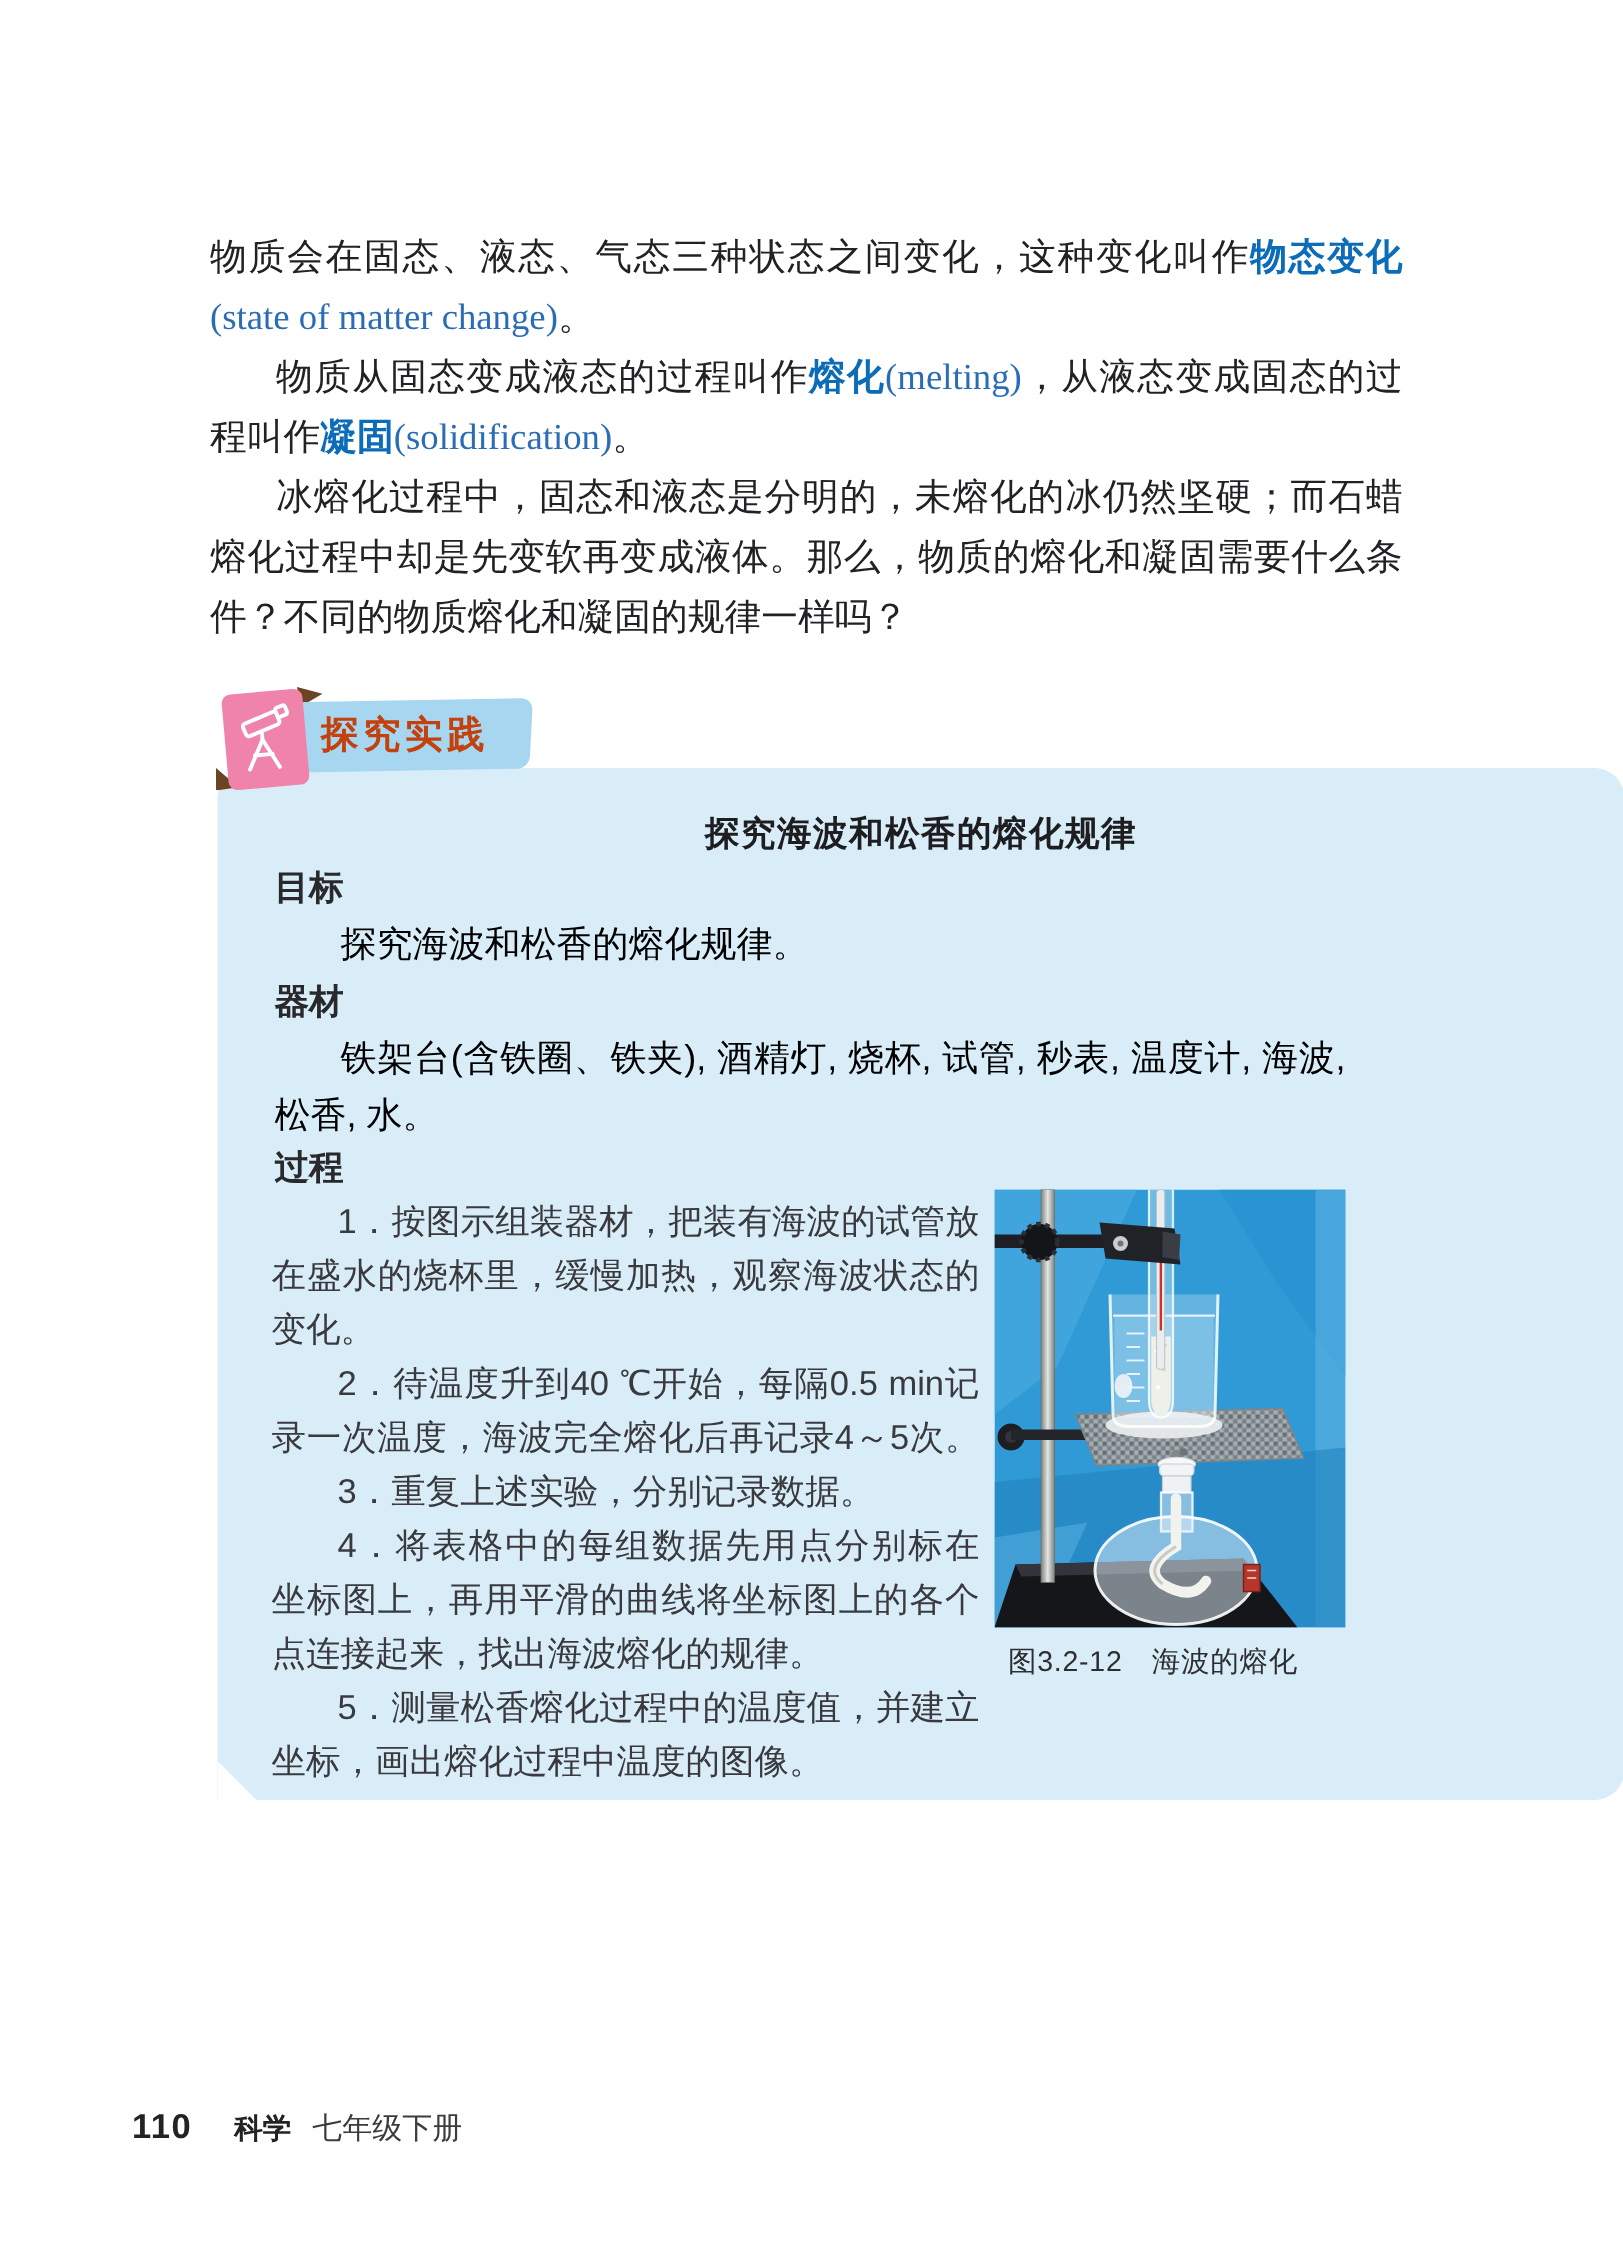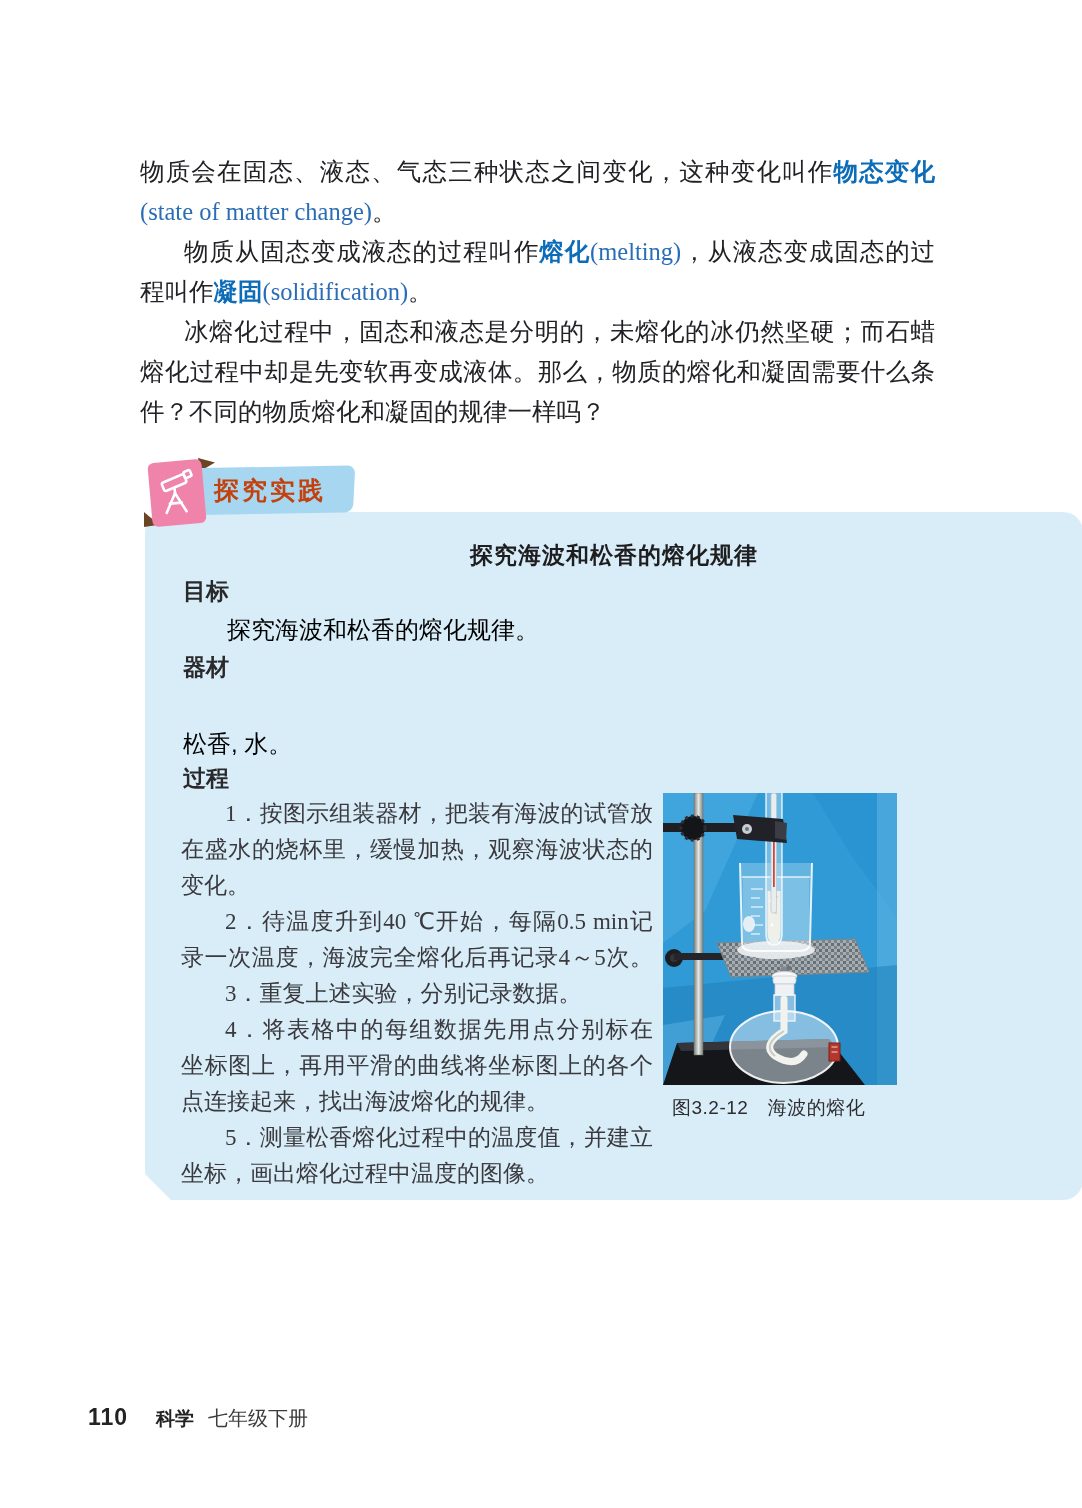--- a/index.html
+++ b/index.html
@@ -29,21 +29,21 @@
   .activity-box{position:absolute;left:145px;top:512px;width:938px;height:688px;background:#d9edf8;
         border-radius:20px 20px 20px 0;}
   .activity-box .chamfer{position:absolute;left:0;bottom:0;width:26px;height:26px;background:#fff;
         clip-path:polygon(0 0,100% 100%,0 100%);}
   .box-title{position:absolute;top:28px;left:0;width:100%;text-align:center;font-weight:bold;
         font-size:23px;color:#1e1e20;letter-spacing:1px;}
   .h{position:absolute;left:38px;font-family:"Liberation Sans","DejaVu Sans",sans-serif;
         font-weight:bold;font-size:23px;color:#29292c;}
   .btext{position:absolute;left:38px;width:714px;font-family:"Liberation Sans","DejaVu Sans",sans-serif;
         font-size:24px;color:#000000;line-height:32px;}
-  .steps{position:absolute;left:36px;top:284px;width:472px;font-family:Liberation Serif, serif;
+  .steps{position:absolute;left:36px;top:284px;width:472px;font-family:Liberation Sans, sans-serif;
         font-size:23px;color:#3a3a3e;}
   .sline{height:36px;line-height:36px;overflow:hidden;}
   .sind{text-indent:44px;}
 
   
   .figure{position:absolute;left:518px;top:281px;width:236px;}
   .figure svg{display:block;}
   .caption{margin-top:10px;padding-left:9px;font-family:"Liberation Sans","DejaVu Sans",sans-serif;
         font-size:19px;color:#2e2e30;letter-spacing:.5px;}
 
@@ -70,20 +70,21 @@
   </div>
 
   <div class="activity-box">
     <div class="chamfer"></div>
     <div class="box-title">探究海波和松香的熔化规律</div>
 
     <div class="h" style="top:64px;">目标</div>
     <div class="btext sind" style="top:102px;">探究海波和松香的熔化规律。</div>
 
     <div class="h" style="top:140px;">器材</div>
+    <div class="btext sind j" style="top:178px;">铁架台(含铁圈、铁夹), 酒精灯, 烧杯, 试管, 秒表, 温度计, 海波,</div>
     <div class="btext" style="top:216px;">松香, 水。</div>
 
     <div class="h" style="top:251px;">过程</div>
 
     <div class="steps">
       <div class="sline j sind">1．按图示组装器材，把装有海波的试管放</div>
       <div class="sline j">在盛水的烧杯里，缓慢加热，观察海波状态的</div>
       <div class="sline">变化。</div>
       <div class="sline j sind">2．待温度升到40 ℃开始，每隔0.5 min记</div>
       <div class="sline j">录一次温度，海波完全熔化后再记录4～5次。</div>

